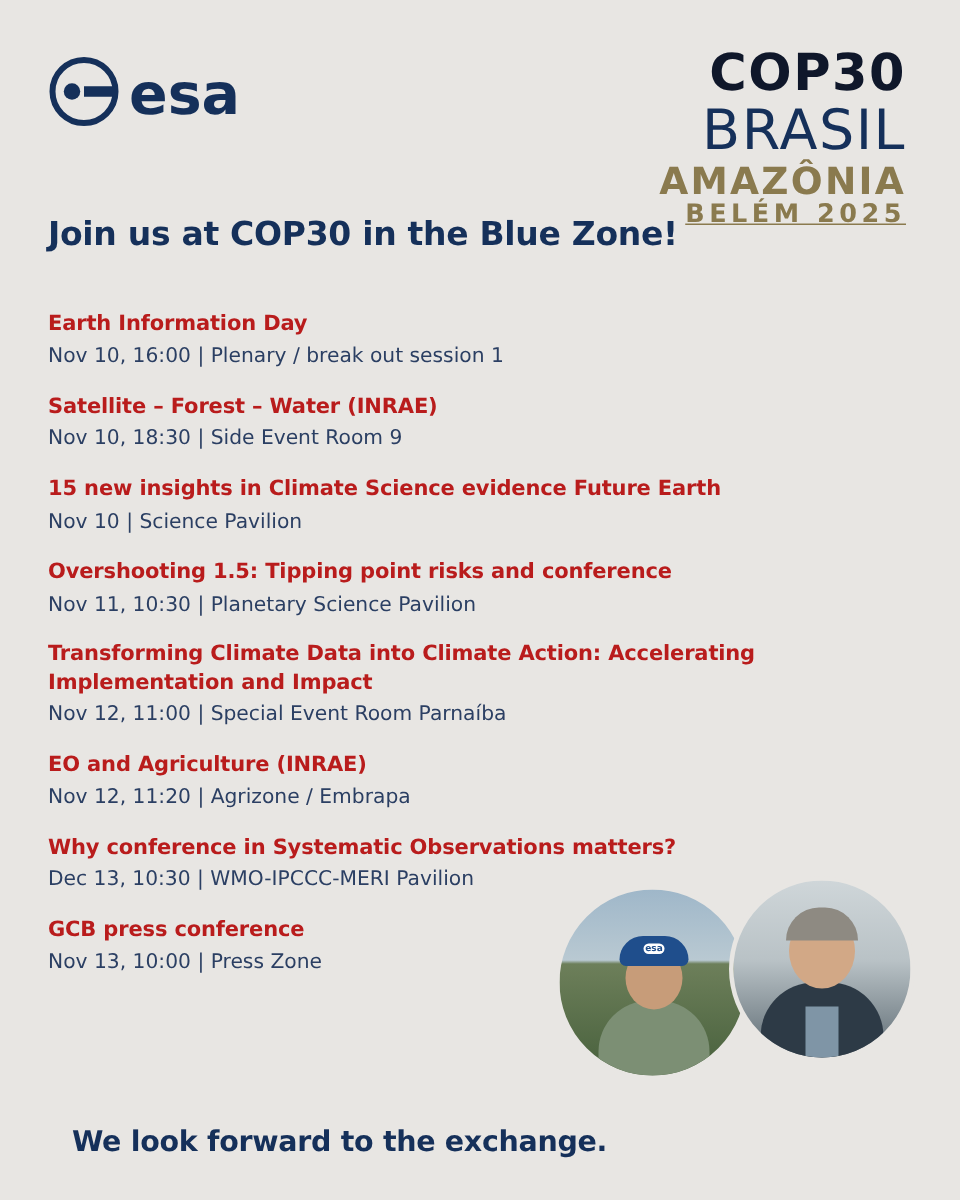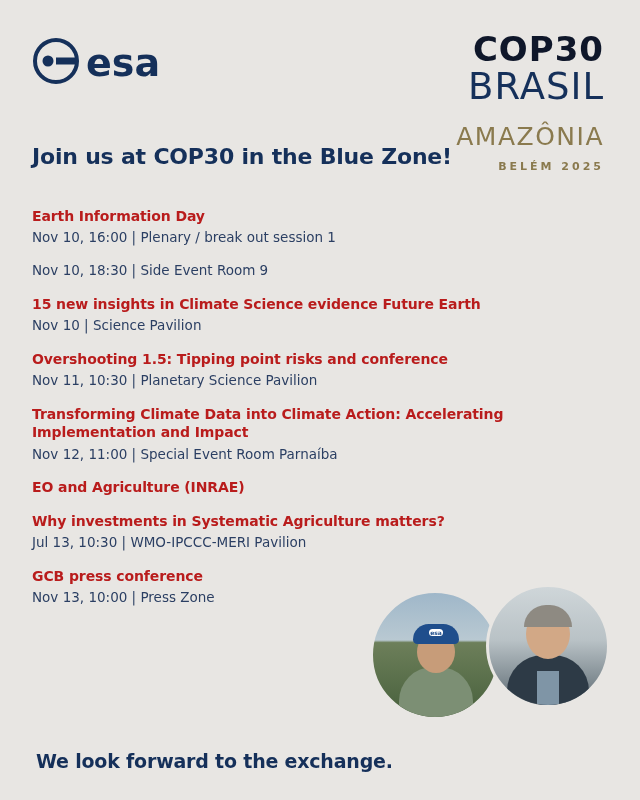--- a/index.html
+++ b/index.html
@@ -51,31 +51,32 @@
   }
   .cop-line2 {
     font-size: 37px;
     font-weight: normal;
     letter-spacing: 1px;
     color: #15305a;
     margin-top: 2px;
   }
   .cop-line3 {
     font-size: 25px;
-    font-weight: normal;
+    font-weight: bold;
     letter-spacing: 1.5px;
     color: #8a7a4e;
-    margin-top: 19px;
+    margin-top: 3px;
   }
   .cop-line4 {
-    font-size: 11px;
+    font-size: 17px;
     font-weight: bold;
     letter-spacing: 3px;
     color: #8a7a4e;
-    margin-top: 12px;
+    margin-top: 2px;
+    text-decoration: underline;
   }
 
   
   .headline {
     font-size: 22px;
     font-weight: bold;
     color: #15305a;
     margin: 6px 0 38px 0;
     letter-spacing: -0.2px;
   }
@@ -204,21 +205,21 @@
     top: 18px;
     width: 48px;
     height: 22px;
     background: #8e8a82;
     border-radius: 24px 24px 0 0;
   }
 
   
   .footer {
     position: absolute;
-    left: 36px;
+    left: 48px;
     bottom: 28px;
     font-size: 19px;
     font-weight: bold;
     color: #15305a;
     letter-spacing: -0.2px;
   }
 </style>
 </head>
 <body>
 
@@ -247,45 +248,47 @@
   <div class="headline">Join us at COP30 in the Blue Zone!</div>
 
   <div class="events">
 
     <div class="event">
       <div class="event-title">Earth Information Day</div>
       <div class="event-detail">Nov 10, 16:00 | Plenary / break out session 1</div>
     </div>
 
     <div class="event">
+      <div class="event-title">Satellite – Forest – Water (INRAE)</div>
       <div class="event-detail">Nov 10, 18:30 | Side Event Room 9</div>
     </div>
 
     <div class="event">
       <div class="event-title">15 new insights in Climate Science evidence Future Earth</div>
       <div class="event-detail">Nov 10 | Science Pavilion</div>
     </div>
 
     <div class="event">
       <div class="event-title">Overshooting 1.5: Tipping point risks and conference</div>
       <div class="event-detail">Nov 11, 10:30 | Planetary Science Pavilion</div>
     </div>
 
     <div class="event">
       <div class="event-title">Transforming Climate Data into Climate Action: Accelerating Implementation and Impact</div>
       <div class="event-detail">Nov 12, 11:00 | Special Event Room Parnaíba</div>
     </div>
 
     <div class="event">
       <div class="event-title">EO and Agriculture (INRAE)</div>
-    </div>
-
-    <div class="event">
-      <div class="event-title">Why investments in Systematic Agriculture matters?</div>
-      <div class="event-detail">Jul 13, 10:30 | WMO-IPCCC-MERI Pavilion</div>
+      <div class="event-detail">Nov 12, 11:20 | Agrizone / Embrapa</div>
+    </div>
+
+    <div class="event">
+      <div class="event-title">Why conference in Systematic Observations matters?</div>
+      <div class="event-detail">Dec 13, 10:30 | WMO-IPCCC-MERI Pavilion</div>
     </div>
 
     <div class="event">
       <div class="event-title">GCB press conference</div>
       <div class="event-detail">Nov 13, 10:00 | Press Zone</div>
     </div>
 
   </div>
 
   <div class="photos">

